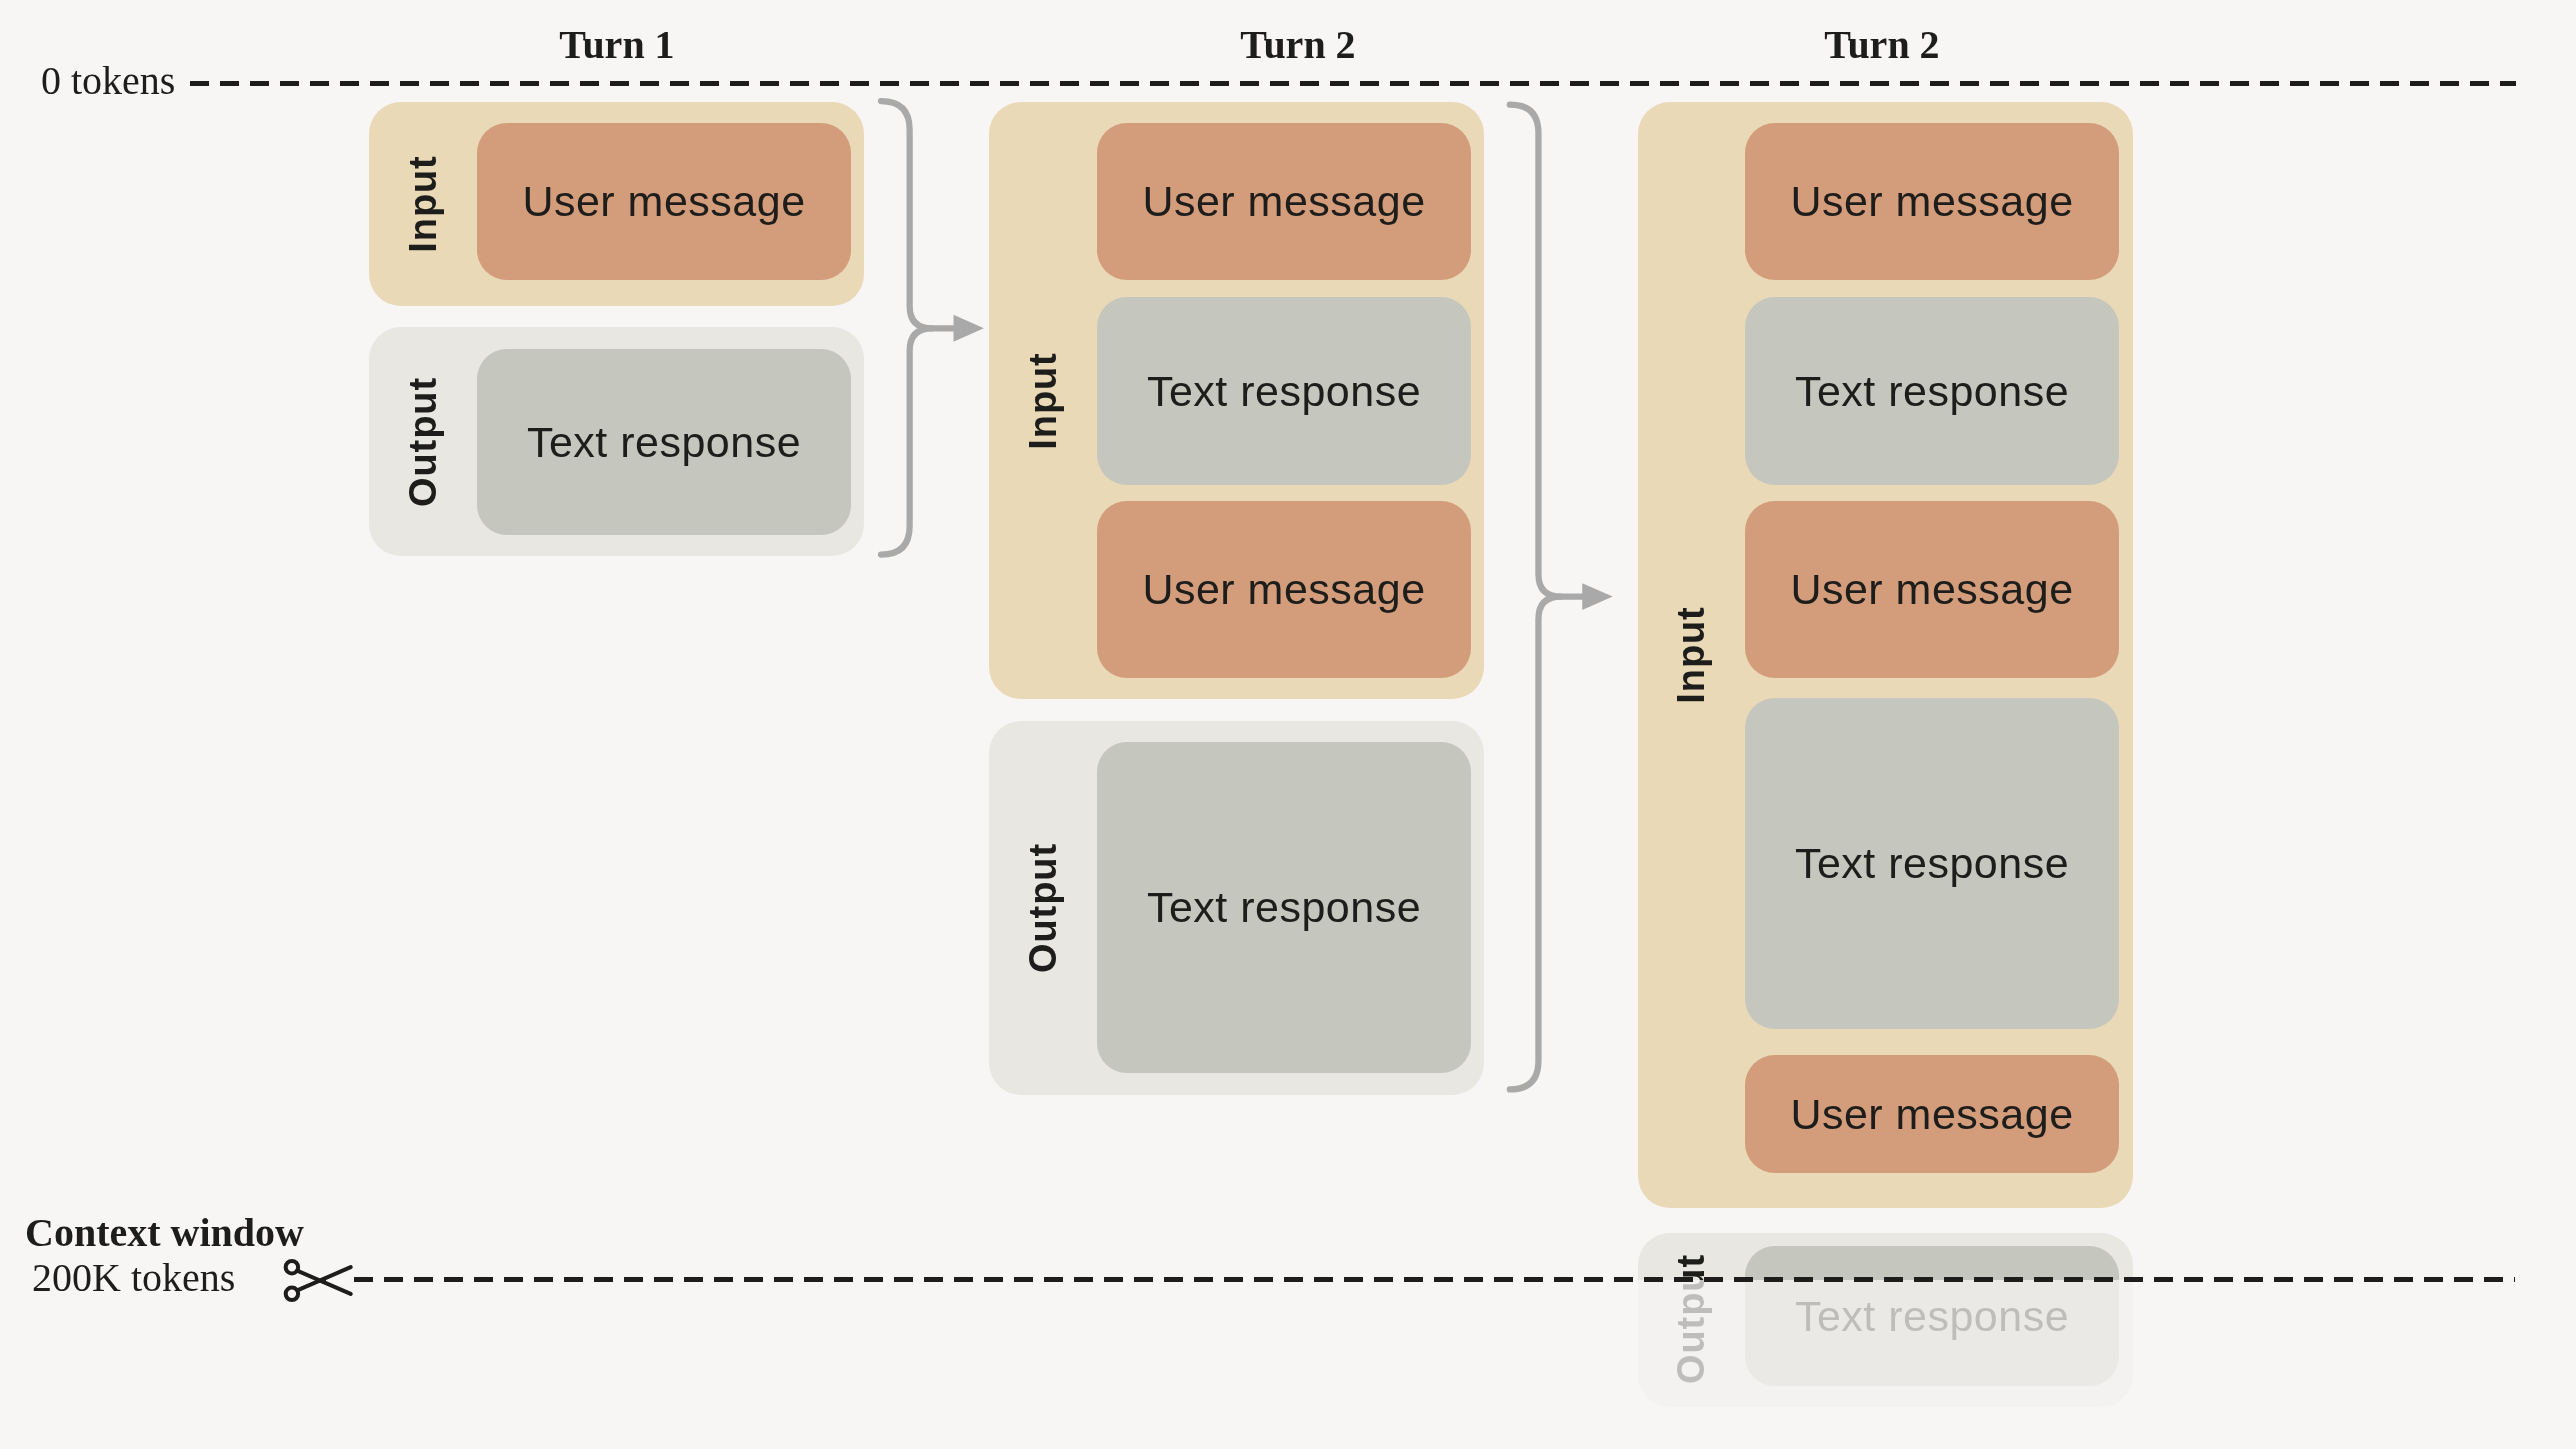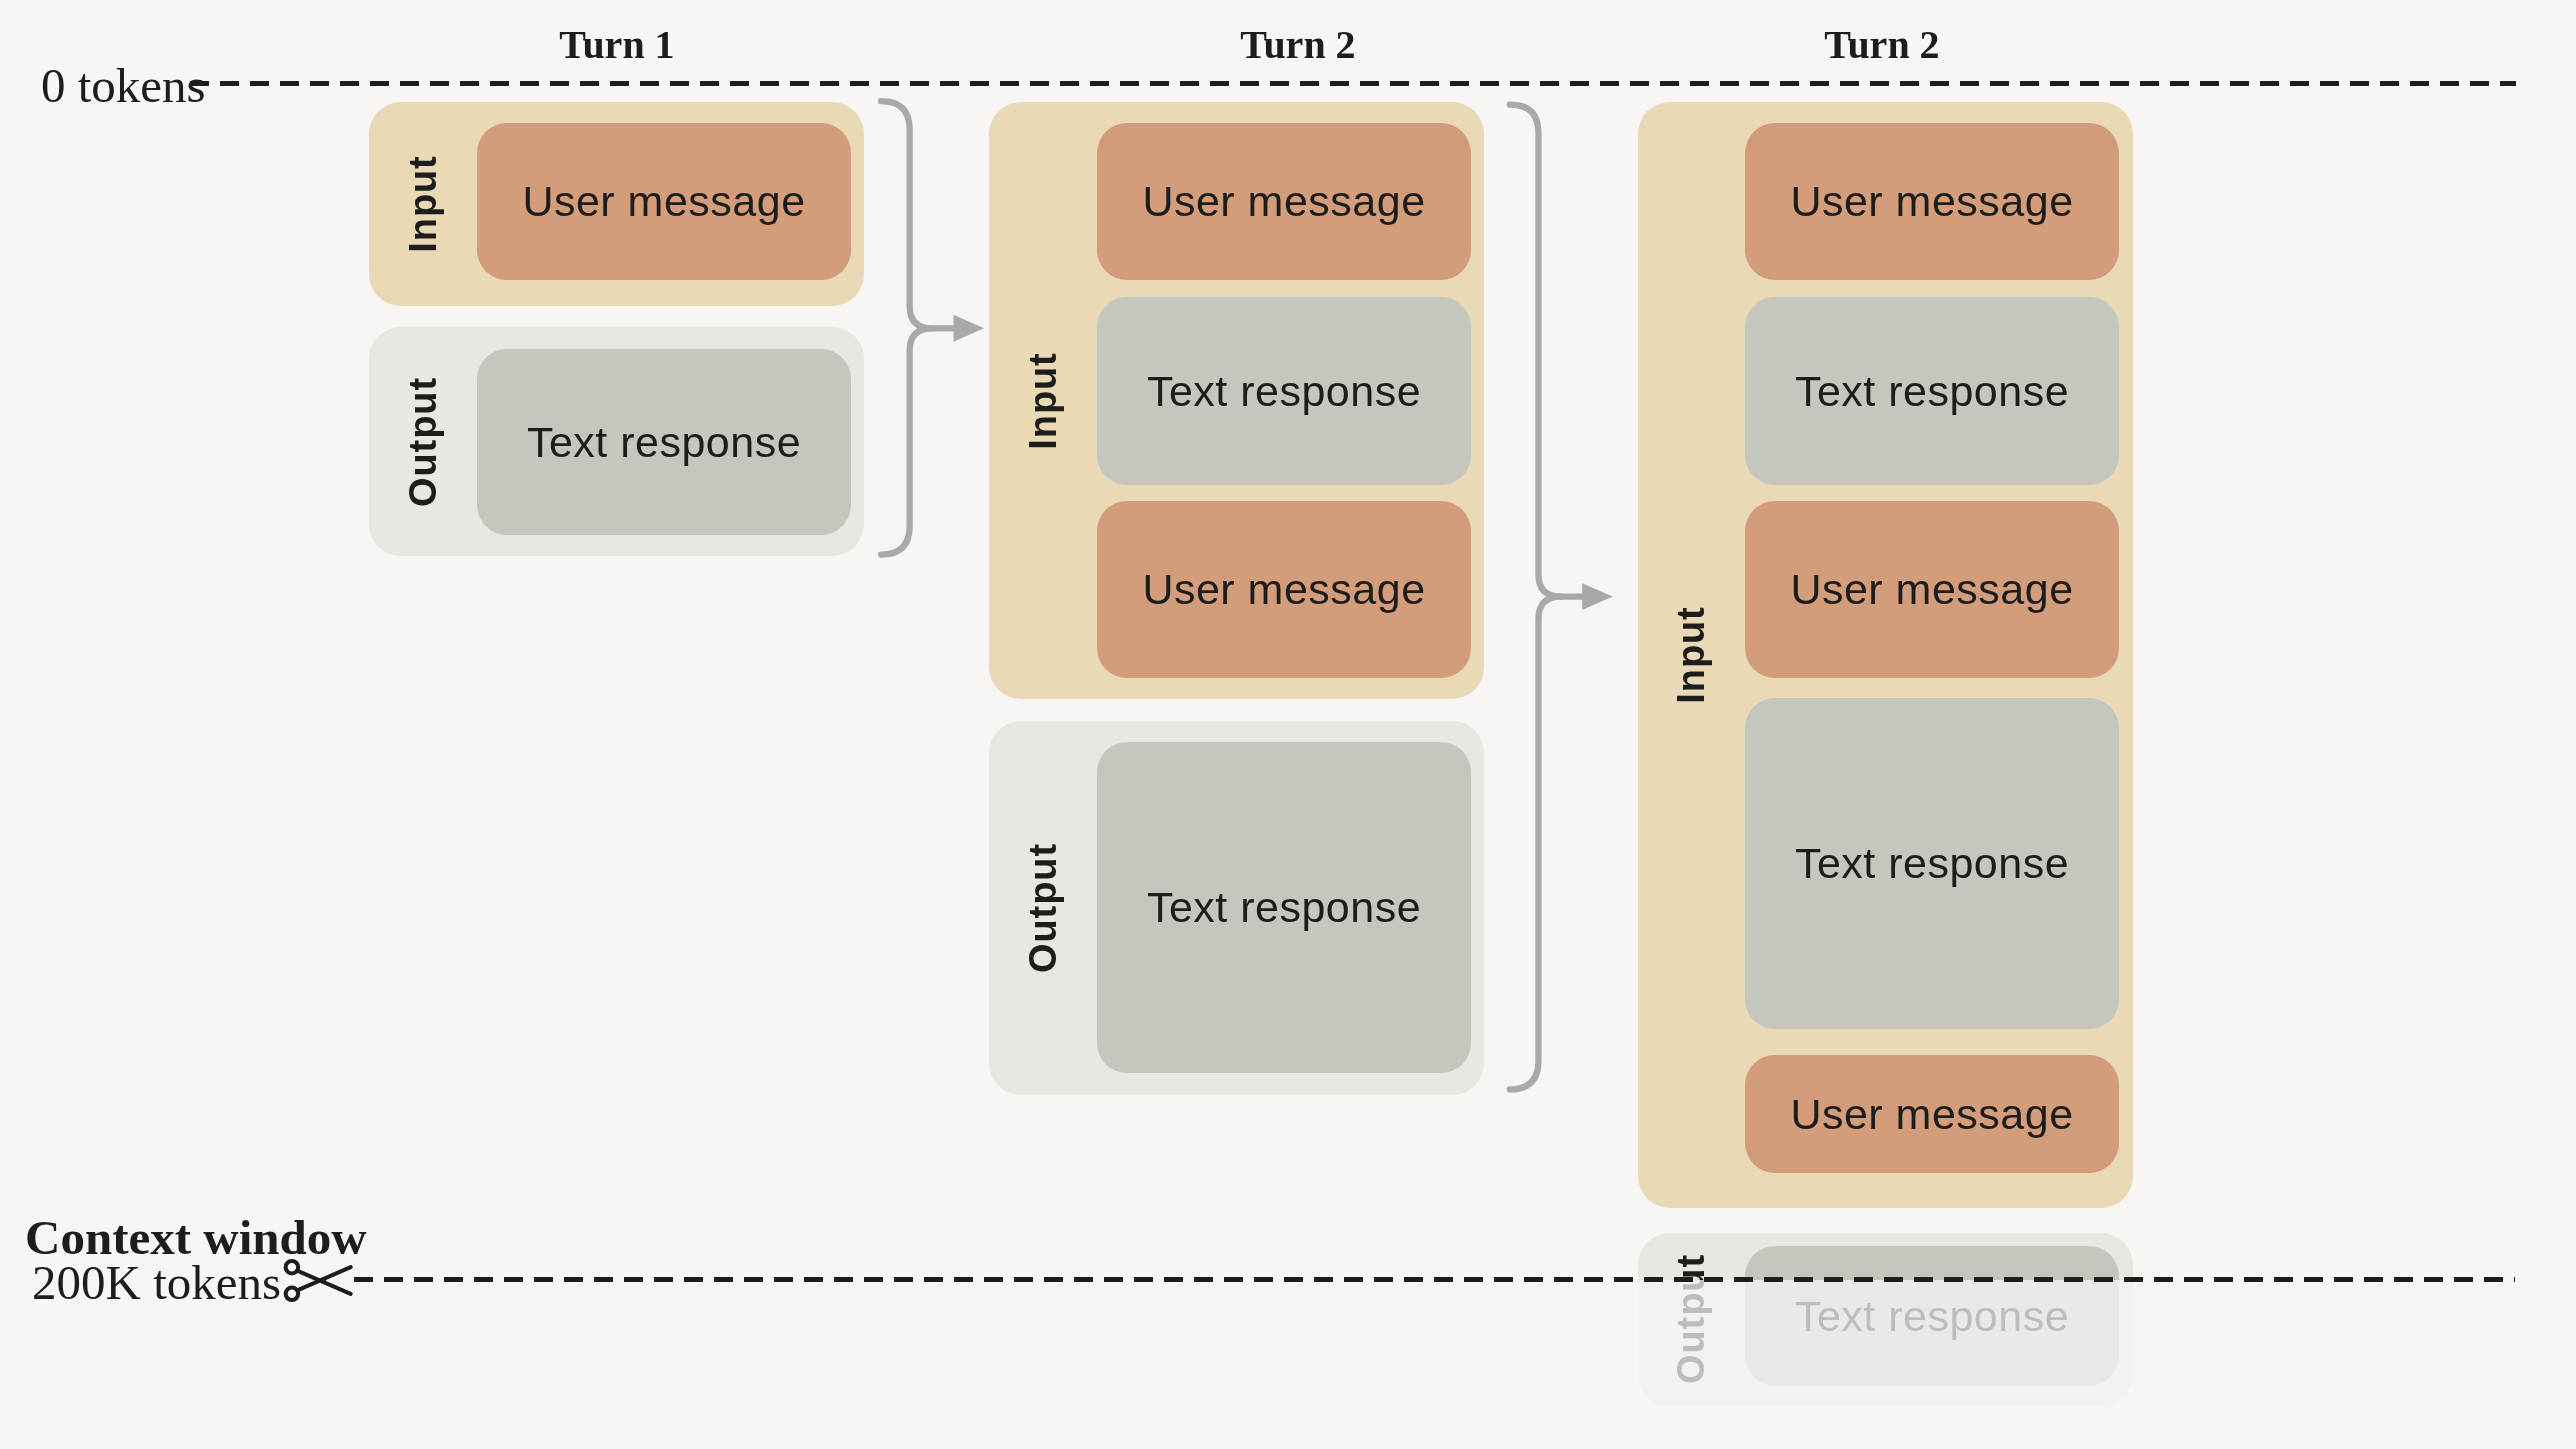--- a/index.html
+++ b/index.html
@@ -29,21 +29,21 @@
     position: absolute;
     height: 4.5px;
     background-image: repeating-linear-gradient(
       to right,
       var(--ink, #1d1d1b) 0px, var(--ink, #1d1d1b) 19px,
       transparent 19px, transparent 30px);
   }
 
   .axis-label {
     position: absolute;
-    font-size: 49px;
+    font-size: 40px;
     line-height: 1.1;
     white-space: nowrap;
   }
   .bold { font-weight: 700; }
 
   .group-box { position: absolute; border-radius: 32px; }
   .input-box  { background: var(--input-bg,  #e9d9b6); }
   .output-box { background: var(--output-bg, #e9e7e2); }
 
   .item-box {

